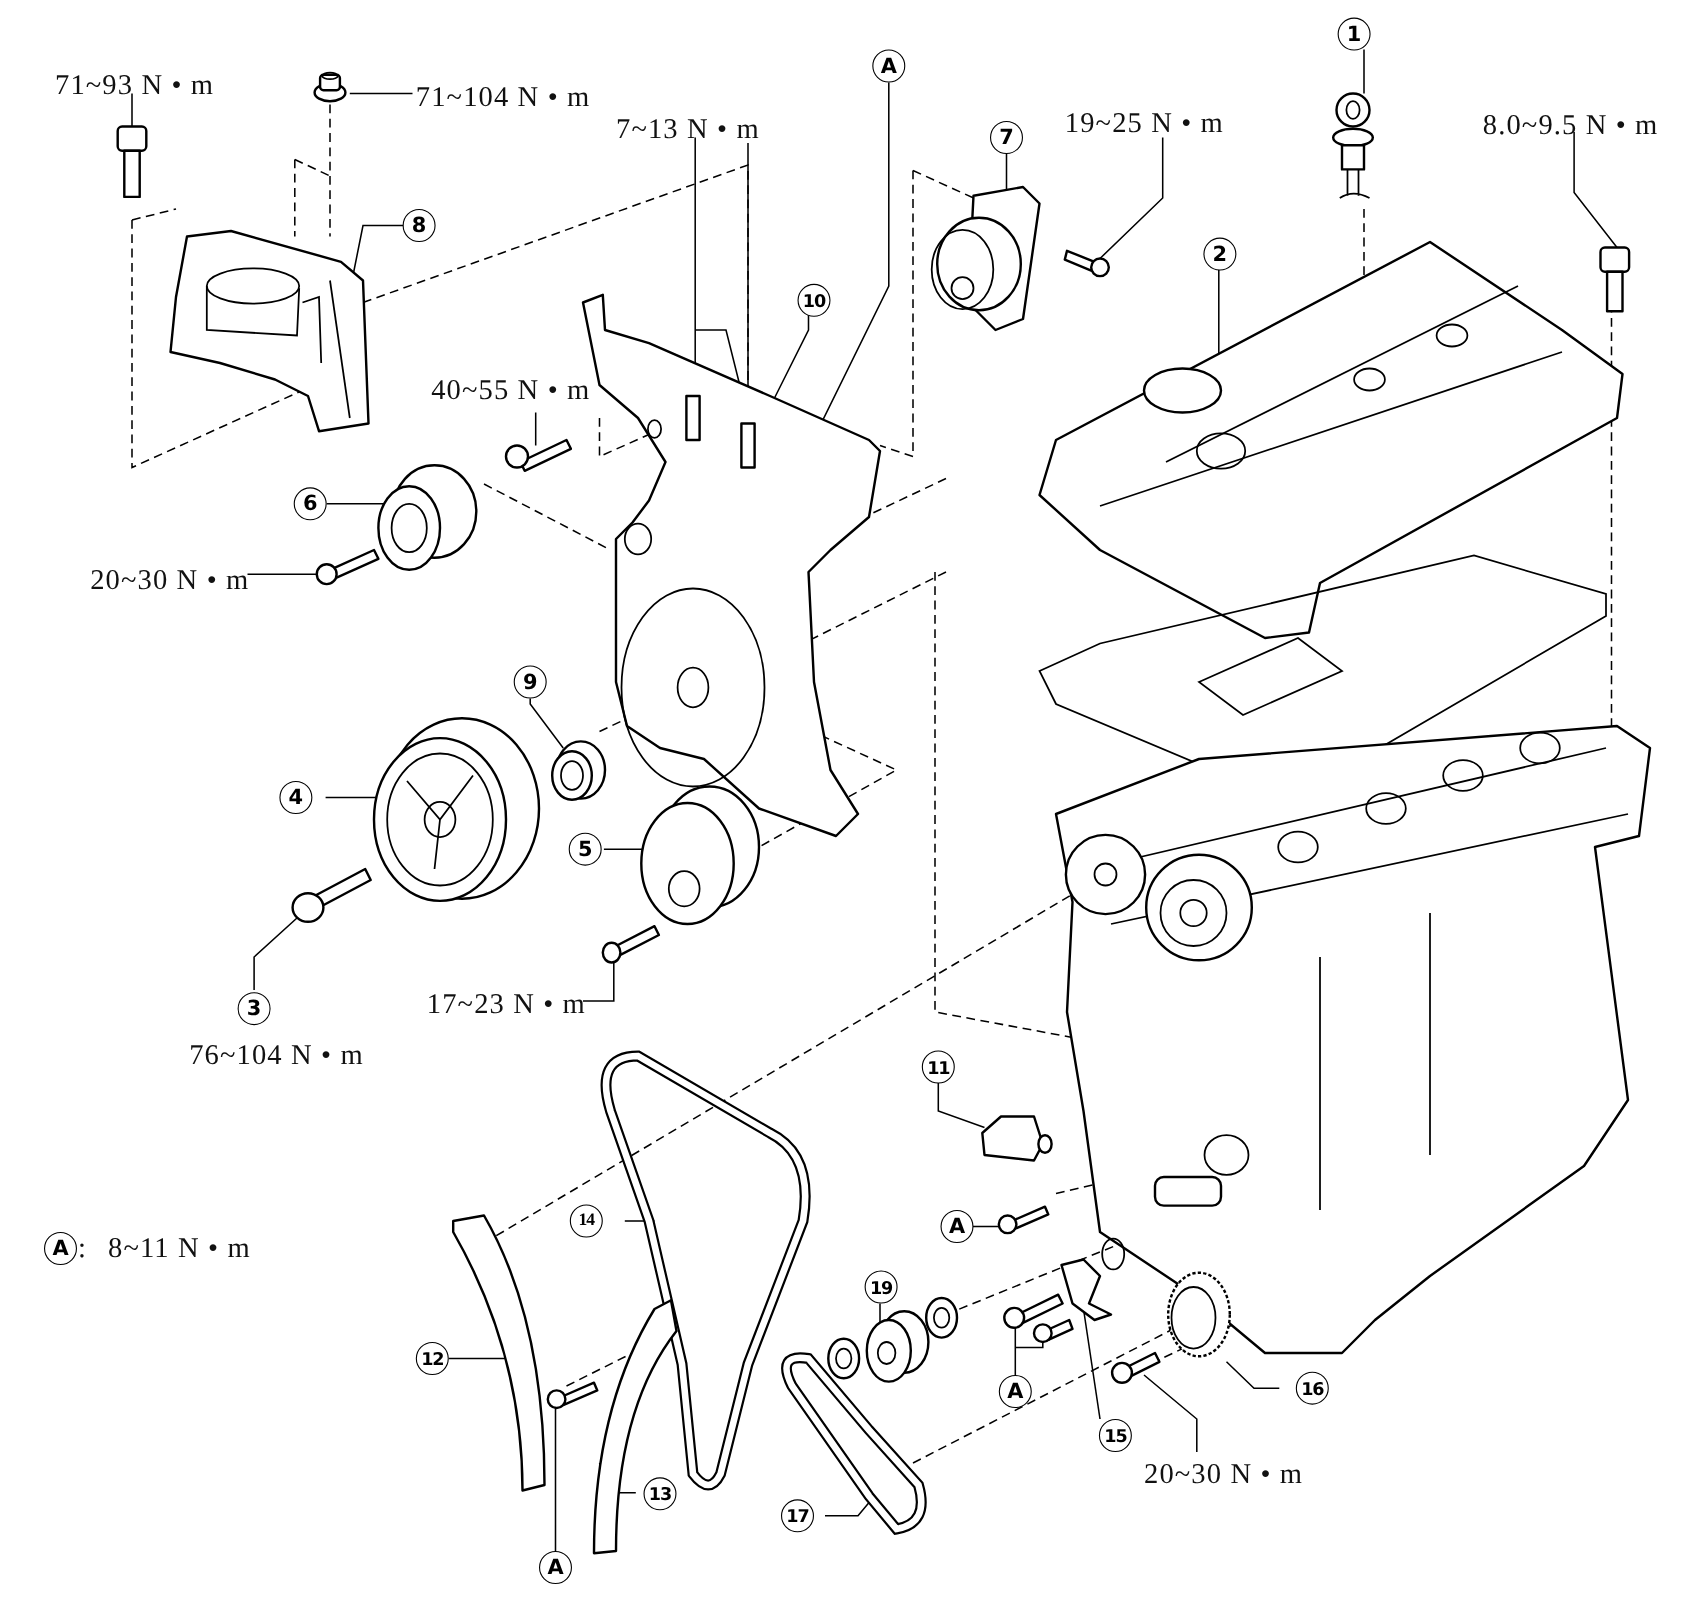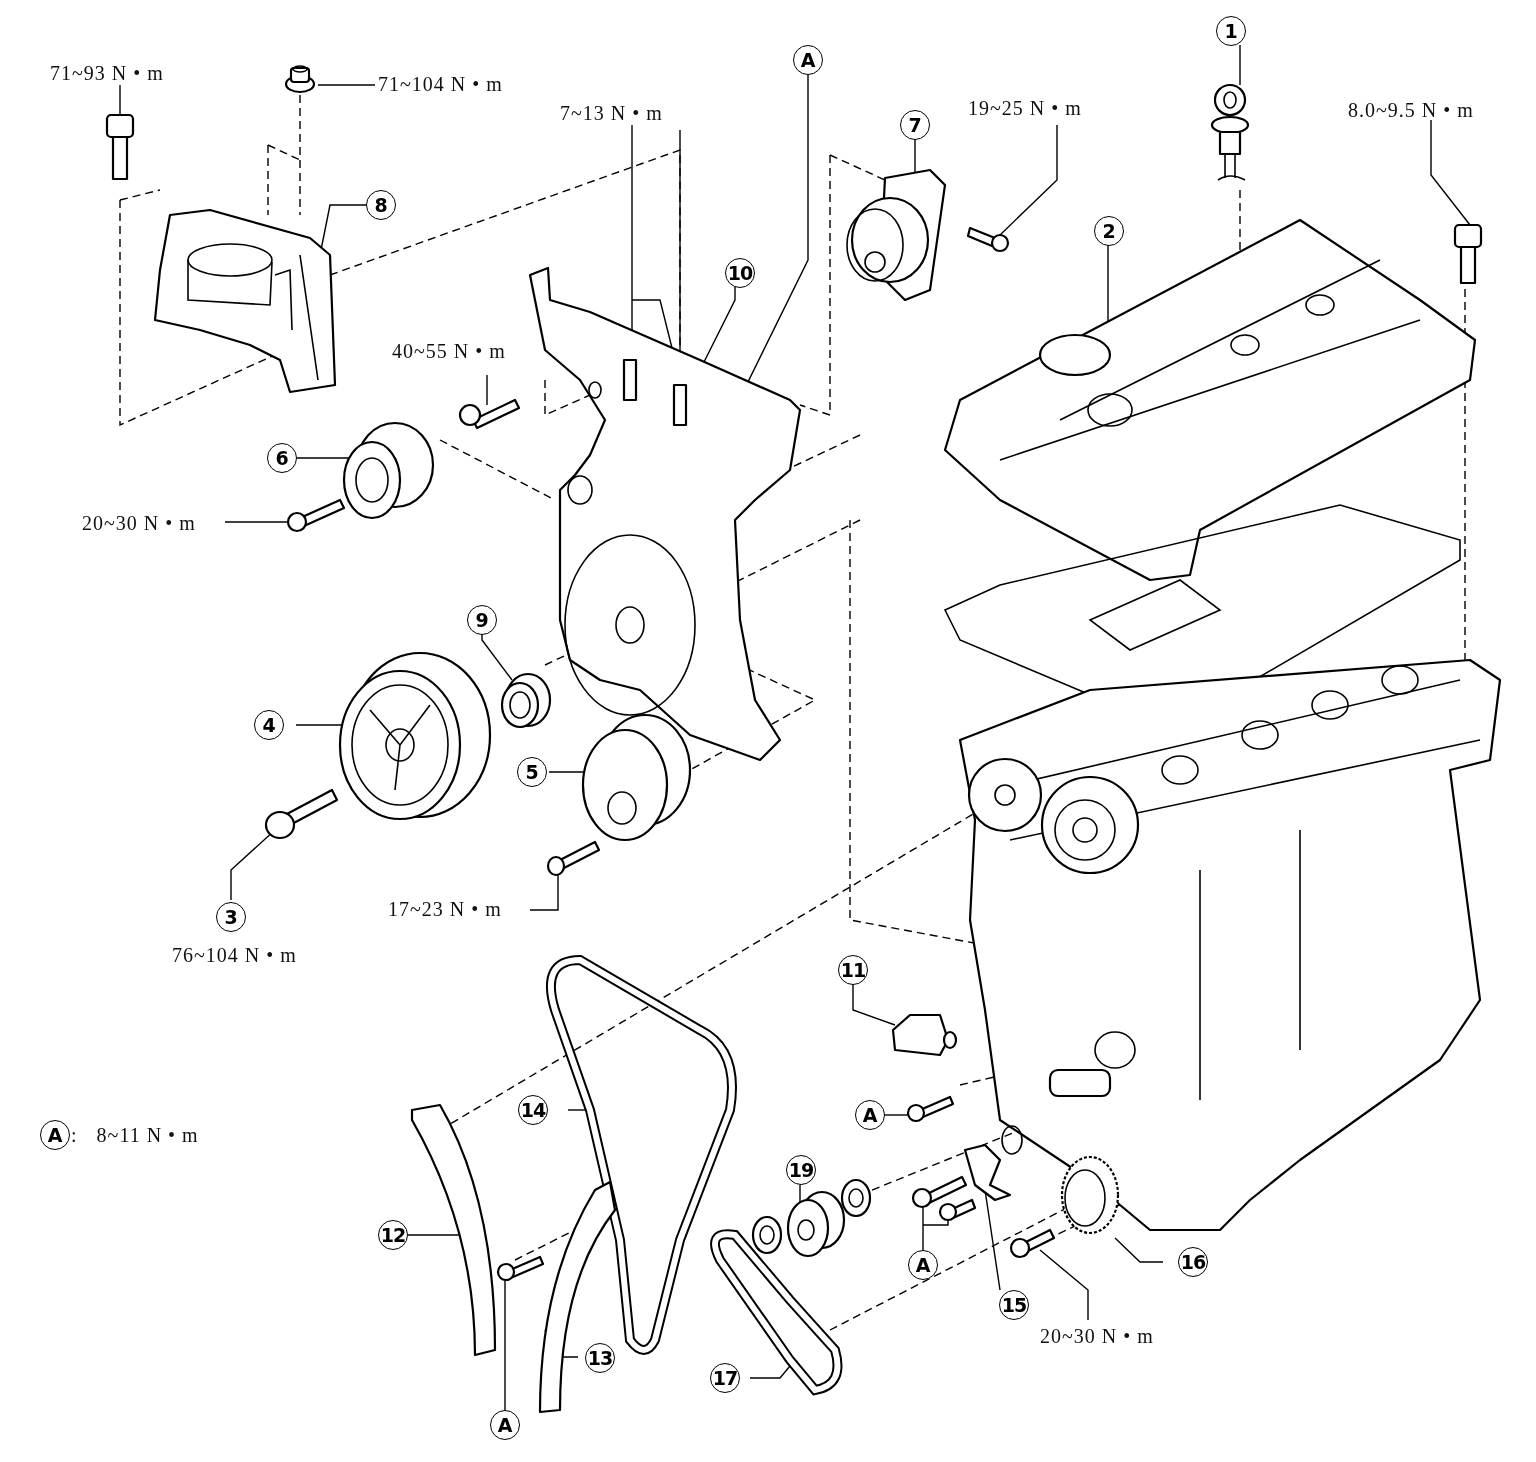--- a/index.html
+++ b/index.html
@@ -3,25 +3,25 @@
 <meta charset="utf-8">
 <style>
   html, body { margin: 0; padding: 0; background: #ffffff; }
   body { width: 1536px; height: 1462px; position: relative; overflow: hidden; font-family: "Liberation Serif", serif; }
   #stage { position: absolute; left: 0; top: 0; width: 1536px; height: 1462px; }
   svg { position: absolute; left: 0; top: 0; }
   .thin { stroke: #000; stroke-width: 1.4; fill: none; }
   .dash { stroke: #000; stroke-width: 1.4; fill: none; stroke-dasharray: 8 5; }
   .part { stroke: #000; stroke-width: 2.2; fill: #fff; stroke-linejoin: round; }
   .part2 { stroke: #000; stroke-width: 1.6; fill: none; }
-  .torque { position: absolute; font-size: 20px; letter-spacing: 1px; color: #111; white-space: nowrap; font-family: "Liberation Serif", serif; }
+  .torque { position: absolute; font-size: 26px; letter-spacing: 1px; color: #111; white-space: nowrap; font-family: "Liberation Serif", serif; }
   .callout { position: absolute; width: 30px; height: 30px; border: 1.6px solid #000; border-radius: 50%; background: #fff;
              display: flex; align-items: center; justify-content: center; font-family: "DejaVu Sans", sans-serif; font-weight: bold;
              font-size: 19px; box-sizing: border-box; color: #000; }
-  .callout.two { font-size: 19px; letter-spacing: -1px; }
+  .callout.two { font-size: 16px; letter-spacing: -1px; }
   .legend { position: absolute; left: 40px; top: 1120px; display: flex; align-items: center; }
   .legend .callout { position: static; }
   .legend .torque { position: static; margin-left: 19px; }
 </style>
 </head>
 <body>
 
 <div id="stage">
 
 <svg width="1536" height="1462" viewBox="0 0 1536 1462">
@@ -290,21 +290,21 @@
 <div class="callout" style="left:254px; top:710px;">4</div>
 <div class="callout" style="left:517px; top:757px;">5</div>
 <div class="callout" style="left:267px; top:443px;">6</div>
 <div class="callout" style="left:900px; top:110px;">7</div>
 <div class="callout" style="left:366px; top:190px;">8</div>
 <div class="callout" style="left:467px; top:605px;">9</div>
 <div class="callout two" style="left:725px; top:258px;">10</div>
 <div class="callout two" style="left:838px; top:955px;">11</div>
 <div class="callout two" style="left:378px; top:1220px;">12</div>
 <div class="callout two" style="left:585px; top:1343px;">13</div>
-<div class="callout two" style="left:518px; top:1095px;">14</div>
+<div class="callout two" style="left:518px; top:1095px;font-family:Liberation Serif, serif;">14</div>
 <div class="callout two" style="left:977px; top:1290px;margin-left:22px;">15</div>
 <div class="callout two" style="left:1178px; top:1247px;">16</div>
 <div class="callout two" style="left:710px; top:1363px;">17</div>
 <div class="callout two" style="left:786px; top:1155px;">19</div>
 
 <div class="callout" style="left:793px; top:45px;">A</div>
 <div class="callout" style="left:855px; top:1100px;">A</div>
 <div class="callout" style="left:908px; top:1250px;">A</div>
 <div class="callout" style="left:490px; top:1410px;">A</div>
 

